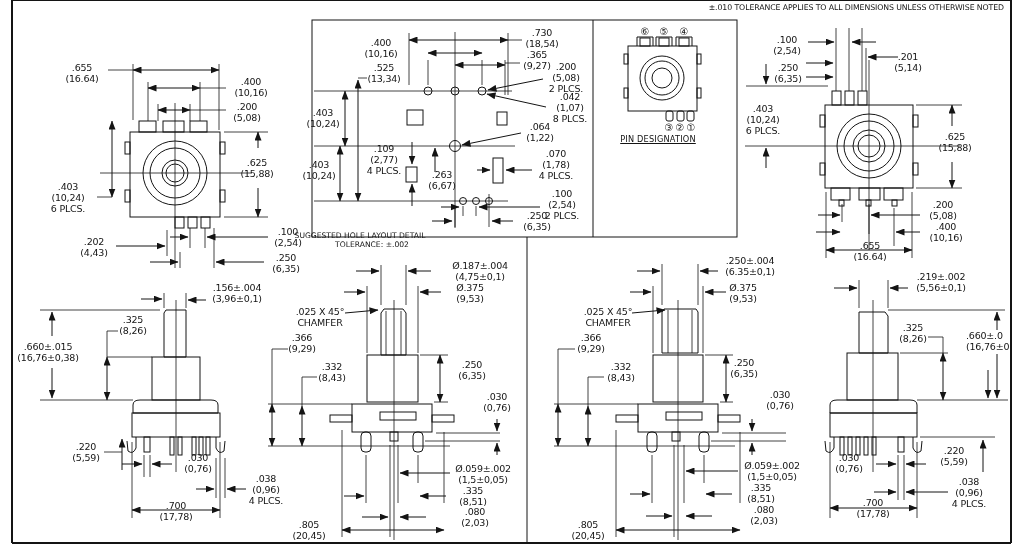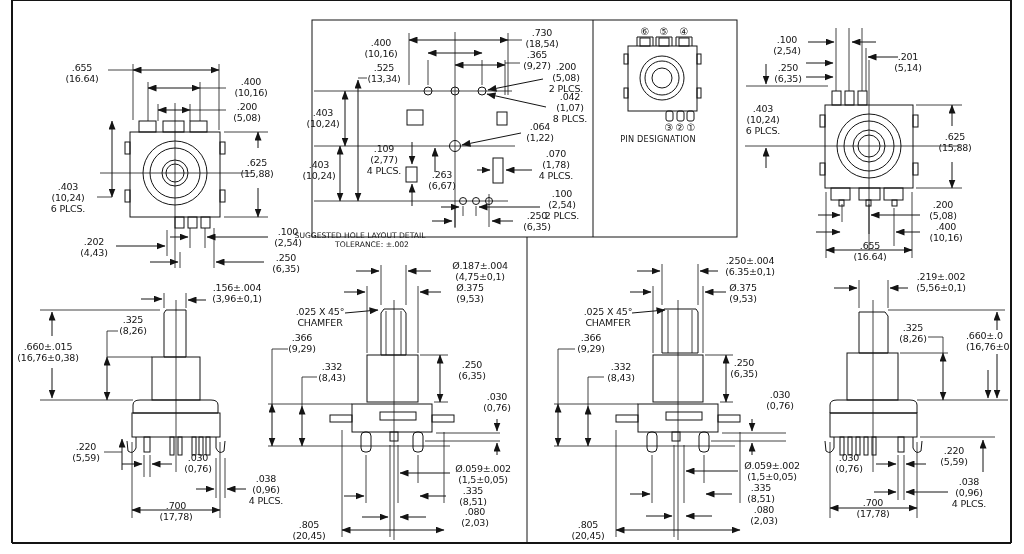--- a/index.html
+++ b/index.html
@@ -4,21 +4,21 @@
 <style>
   html,body{margin:0;padding:0;background:#fff;}
   .sheet{position:relative;width:1024px;height:554px;background:#fff;overflow:hidden;
          font-family:"DejaVu Sans","Liberation Sans",sans-serif;color:#141414;}
   svg{position:absolute;left:0;top:0;}
   .d{position:absolute;transform:translate(-50%,-50%);font-size:9.5px;line-height:1.16;
      text-align:center;white-space:pre-line;letter-spacing:-0.2px;color:#141414;}
   .la{transform:translateY(-50%);text-align:left;}
   .note{position:absolute;right:20px;top:3px;font-size:7.8px;letter-spacing:-0.1px;}
   .boxtitle{position:absolute;transform:translate(-50%,-50%);font-size:7.6px;white-space:pre;margin-top:24px;}
-  .pdt{position:absolute;transform:translate(-50%,-50%);font-size:8.2px;letter-spacing:0.2px;}
+  .pdt{position:absolute;transform:translate(-50%,-50%);font-size:8.2px;text-decoration:underline;letter-spacing:0.2px;}
   .pin{position:absolute;transform:translate(-50%,-50%);font-size:10px;}
 </style>
 </head>
 <body>
 
 <div class="sheet">
 
 <svg width="1024" height="554" viewBox="0 0 1024 554">
   <defs>
     <marker id="m" markerWidth="9" markerHeight="7" refX="8.5" refY="3.5" orient="auto-start-reverse" markerUnits="userSpaceOnUse">
@@ -379,20 +379,21 @@
     <line x1="988" y1="370" x2="988" y2="398" marker-end="url(#m)"></line>
     <line x1="876" y1="464" x2="896" y2="464" marker-end="url(#m)"></line>
     <line x1="926" y1="464" x2="906" y2="464" marker-end="url(#m)"></line>
     <line x1="983" y1="472" x2="983" y2="440" marker-end="url(#m)"></line>
     <line x1="874" y1="492" x2="896" y2="492" marker-end="url(#m)"></line>
     <line x1="948" y1="492" x2="906" y2="492" marker-end="url(#m)"></line>
     <line x1="830" y1="508" x2="917" y2="508" marker-start="url(#m)" marker-end="url(#m)"></line>
   </g>
 </svg>
 
+<div class="note">±.010 TOLERANCE APPLIES TO ALL DIMENSIONS UNLESS OTHERWISE NOTED</div>
 
 <div class="d" style="left:82px;top:73px">.655
 (16.64)</div>
 <div class="d" style="left:251px;top:87px">.400
 (10,16)</div>
 <div class="d" style="left:247px;top:112px">.200
 (5,08)</div>
 <div class="d" style="left:257px;top:168px">.625
 (15,88)</div>
 <div class="d" style="left:68px;top:198px">.403

